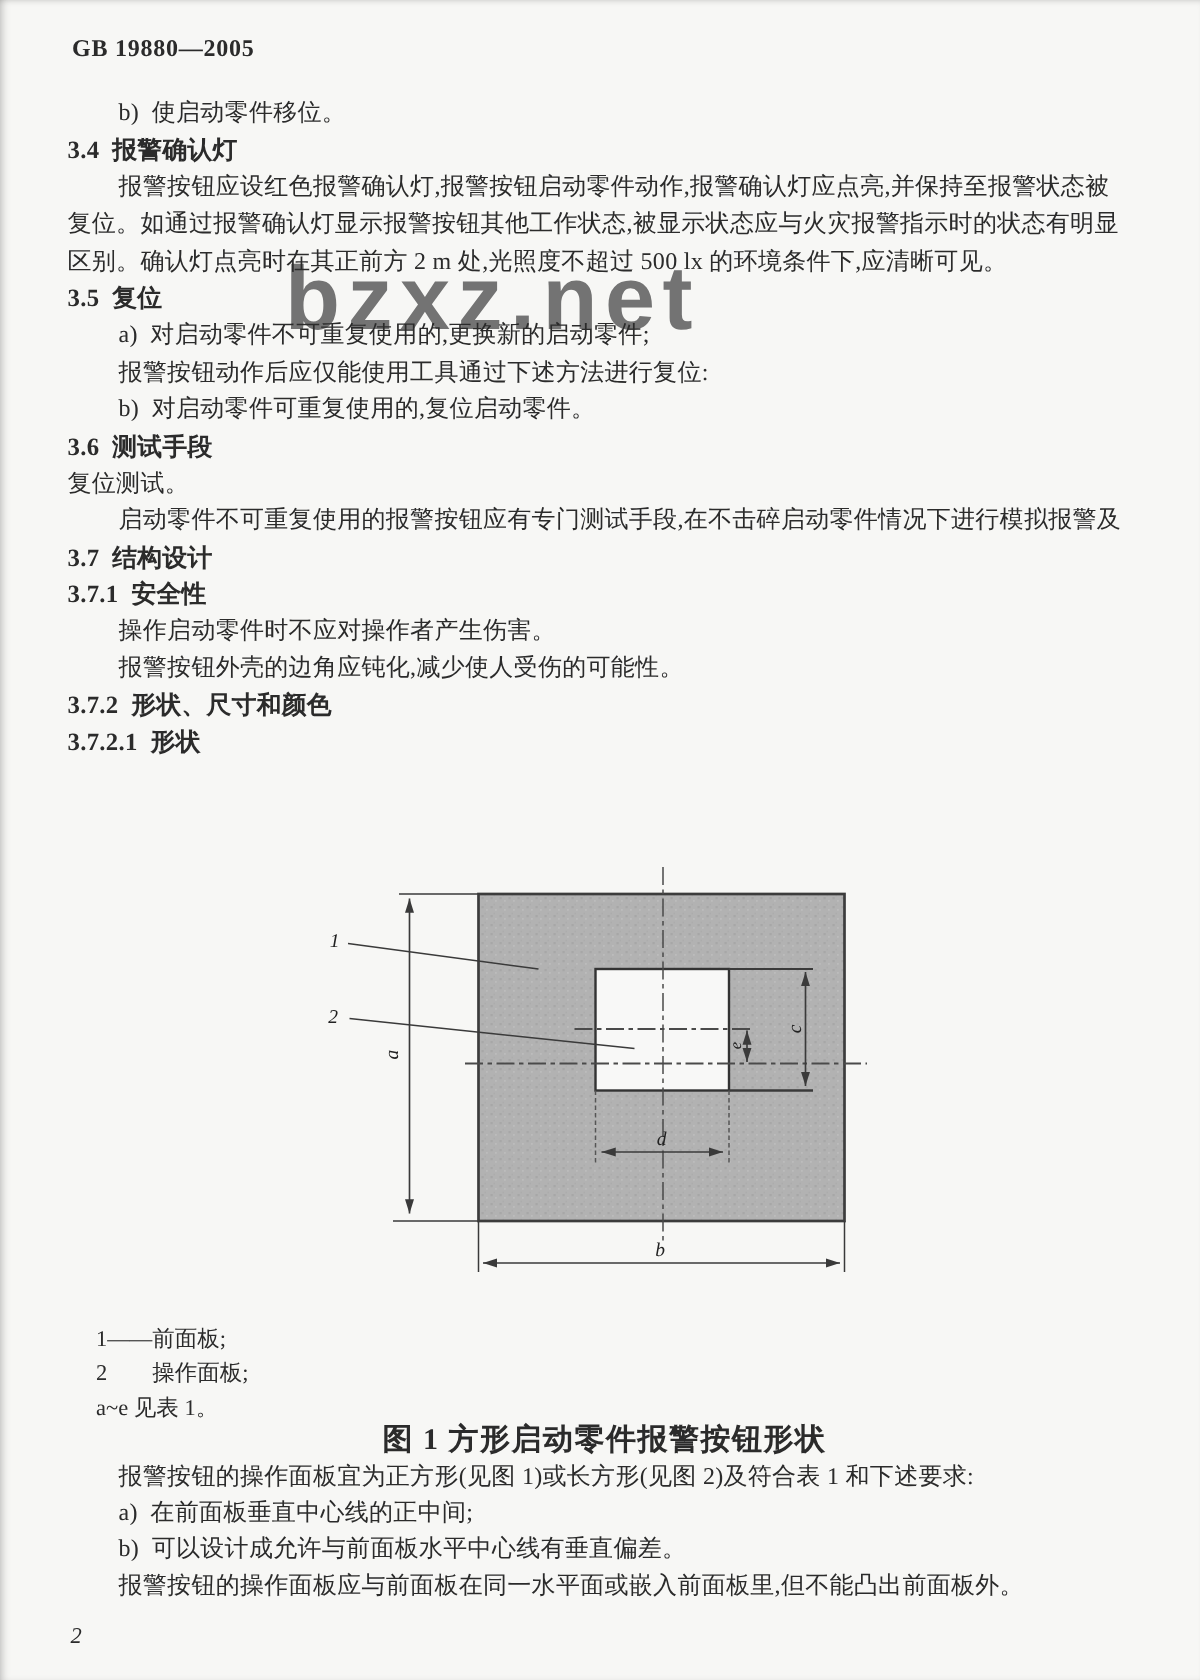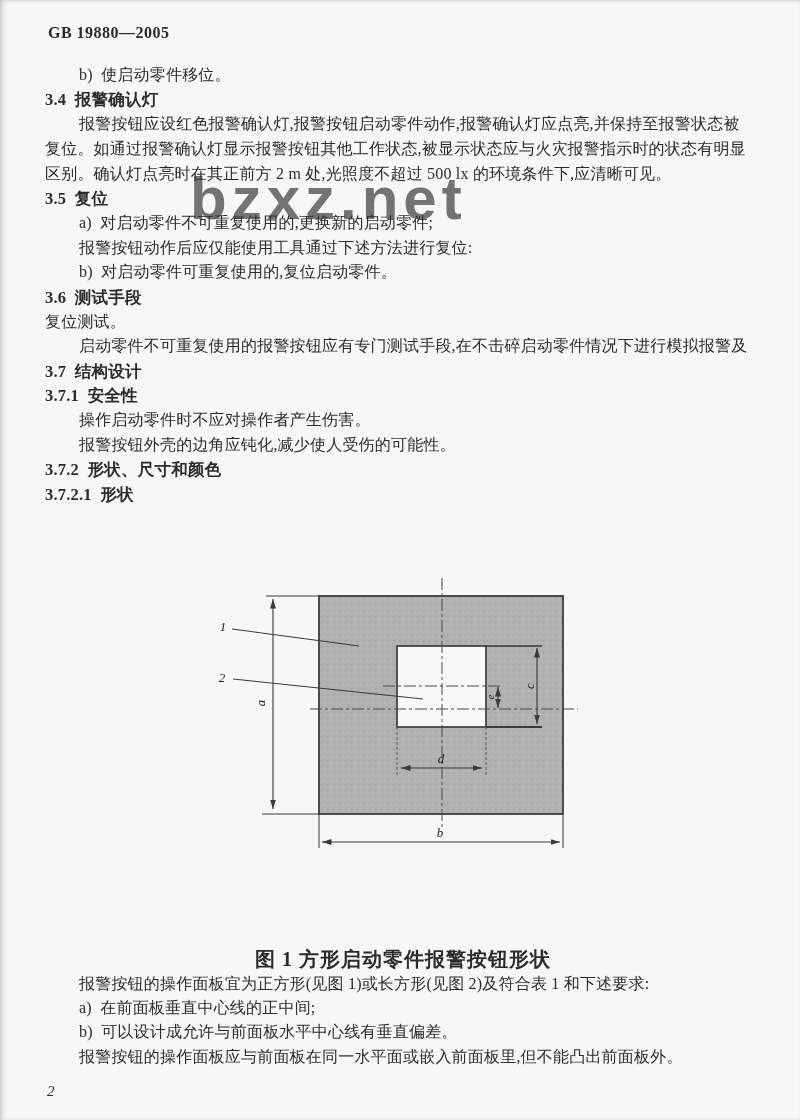--- a/index.html
+++ b/index.html
@@ -123,20 +123,25 @@
       <text x="23" y="59" font-size="13" text-anchor="middle" font-style="normal">1</text>
       <text x="22" y="110" font-size="13" text-anchor="middle" font-style="normal">2</text>
       <text x="61" y="135" font-size="13" text-anchor="middle" transform="rotate(-90 61 131)">a</text>
       <text x="240" y="265" font-size="13" text-anchor="middle">b</text>
       <text x="330" y="118" font-size="13" text-anchor="middle" transform="rotate(-90 330 114)">c</text>
       <text x="241" y="191" font-size="13" text-anchor="middle">d</text>
       <text x="290" y="129" font-size="11" text-anchor="middle" transform="rotate(-90 290 125)">e</text>
     </svg>
   </div>
 
+  <div class="legend-block">
+    <div class="bl">1——前面板;</div>
+    <div class="bl">2　　操作面板;</div>
+    <div class="bl">a~e 见表 1。</div>
+  </div>
 
   <div class="fig-caption">图 1  方形启动零件报警按钮形状</div>
 
   <div class="bottom-block">
     <div class="bl ind">报警按钮的操作面板宜为正方形(见图 1)或长方形(见图 2)及符合表 1 和下述要求:</div>
     <div class="bl ind">a)  在前面板垂直中心线的正中间;</div>
     <div class="bl ind">b)  可以设计成允许与前面板水平中心线有垂直偏差。</div>
     <div class="bl ind">报警按钮的操作面板应与前面板在同一水平面或嵌入前面板里,但不能凸出前面板外。</div>
   </div>
 

